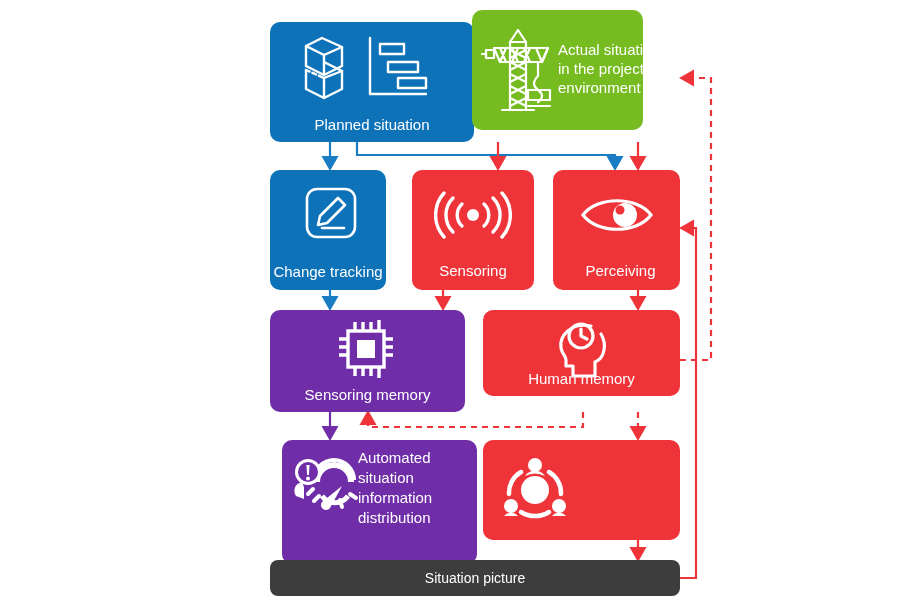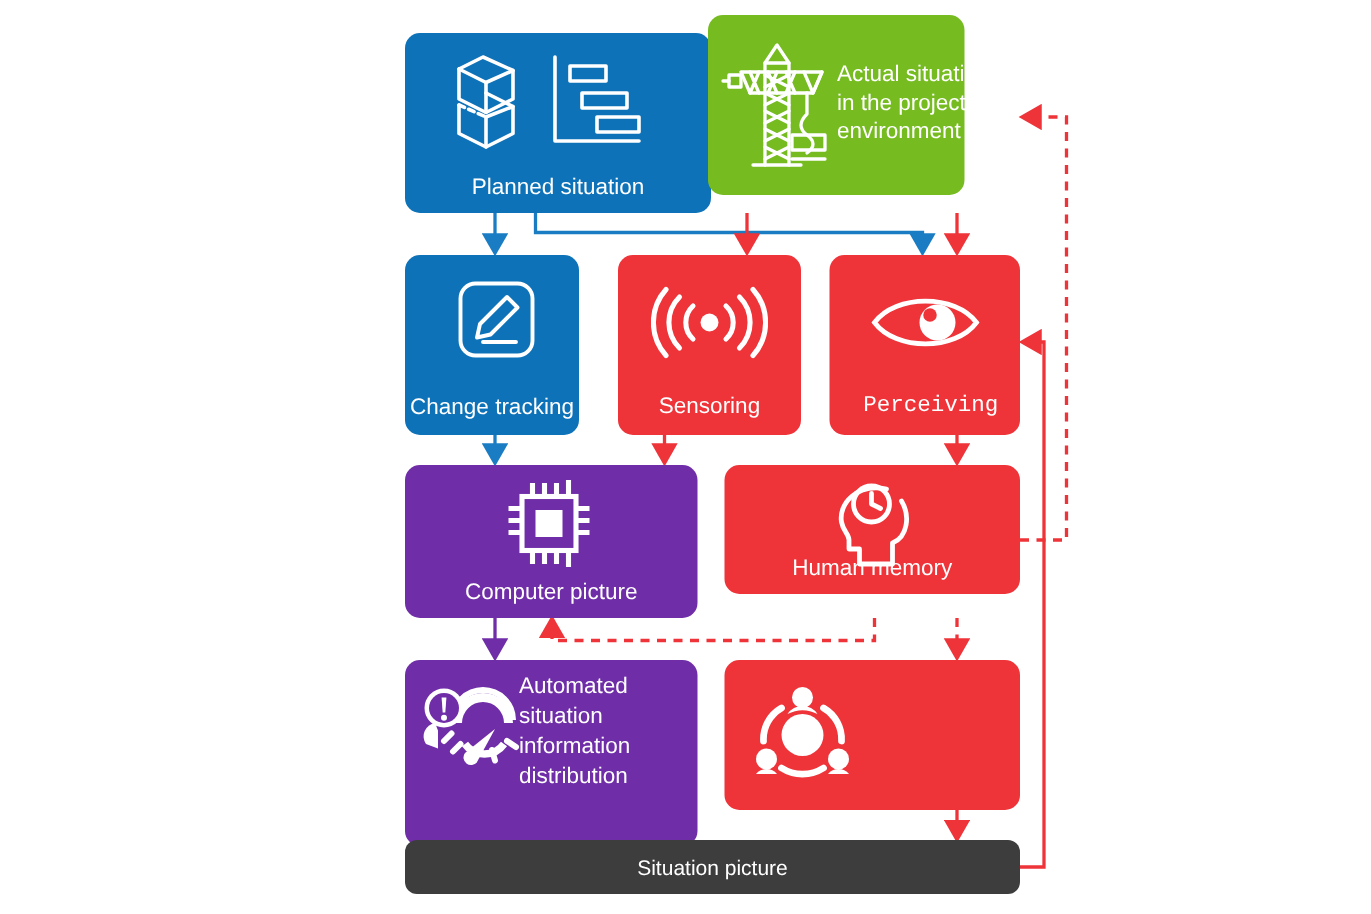--- a/index.html
+++ b/index.html
@@ -19,28 +19,28 @@
   #n-planned{left:270px;top:22px;width:204px;height:120px;}
   #n-planned .label{left:0;right:0;bottom:8px;text-align:center;}
   #n-actual{left:472px;top:10px;width:171px;height:120px;}
   #n-actual .label{left:86px;top:30px;width:112px;text-align:left;}
 
   #n-change{left:270px;top:170px;width:116px;height:120px;}
   #n-change .label{left:0;right:0;bottom:8px;text-align:center;line-height:20px;}
   #n-sensor{left:412px;top:170px;width:122px;height:120px;}
   #n-sensor .label{left:0;right:0;bottom:10px;text-align:center;}
   #n-perceive{left:553px;top:170px;width:127px;height:120px;}
-  #n-perceive .label{left:8px;right:0;bottom:10px;text-align:center;font-family:Liberation Mono, monospace;}
+  #n-perceive .label{left:8px;right:0;bottom:10px;text-align:center;}
 
   #n-cmem{left:270px;top:310px;width:195px;height:102px;}
   #n-cmem .label{left:0;right:0;bottom:8px;text-align:center;}
   #n-hmem{left:483px;top:310px;width:197px;height:86px;}
   #n-hmem .label{left:0;right:0;bottom:8px;text-align:center;}
 
-  #n-auto{left:270px;top:440px;width:195px;height:124px;}
+  #n-auto{left:282px;top:440px;width:195px;height:124px;}
   #n-auto .label{left:76px;top:8px;width:112px;text-align:left;line-height:20px;}
   #n-social{left:483px;top:440px;width:197px;height:100px;}
   #n-social .label{left:84px;top:8px;width:108px;text-align:left;line-height:20px;}
 
   #n-picture{left:270px;top:560px;width:410px;height:36px;}
   #n-picture .label{left:0;right:0;top:9px;text-align:center;font-size:14px;}
 </style>
 </head>
 <body>
 
@@ -158,21 +158,21 @@
 
   <div class="node purple" id="n-cmem">
     <svg class="ic" style="left:64px;top:8px;width:64px;height:62px" viewBox="0 0 64 62" fill="none" stroke="#fff" stroke-width="3.4">
       <rect x="14" y="13" width="36" height="36"></rect>
       <rect x="23" y="22" width="18" height="18" fill="#fff" stroke="none"></rect>
       <path d="M21,4 L21,13 M29,4 L29,13 M37,4 L37,13 M45,2 L45,13"></path>
       <path d="M21,49 L21,58 M29,49 L29,58 M37,49 L37,58 M45,49 L45,60"></path>
       <path d="M5,21 L14,21 M5,29 L14,29 M5,37 L14,37"></path>
       <path d="M50,21 L59,21 M50,29 L59,29 M50,37 L59,37"></path>
     </svg>
-    <div class="label">Computer picture</div>
+    <div class="label">Sensoring memory</div>
   </div>
 
   <div class="node red" id="n-hmem">
     <svg class="ic" style="left:68px;top:8px;width:62px;height:62px" viewBox="0 0 62 62" fill="none" stroke="#fff" stroke-width="3.2" stroke-linejoin="round" stroke-linecap="round">
       <path d="M40,8 C20,4 8,18 10,30 C11,36 15,38 15,42 L15,48 L22,48 L22,58 L44,58 L44,44 C54,40 56,26 50,16"></path>
       <circle cx="30" cy="18" r="12"></circle>
       <path d="M30,11 L30,18 L36,21"></path>
     </svg>
     <div class="label">Human memory</div>
   </div>

